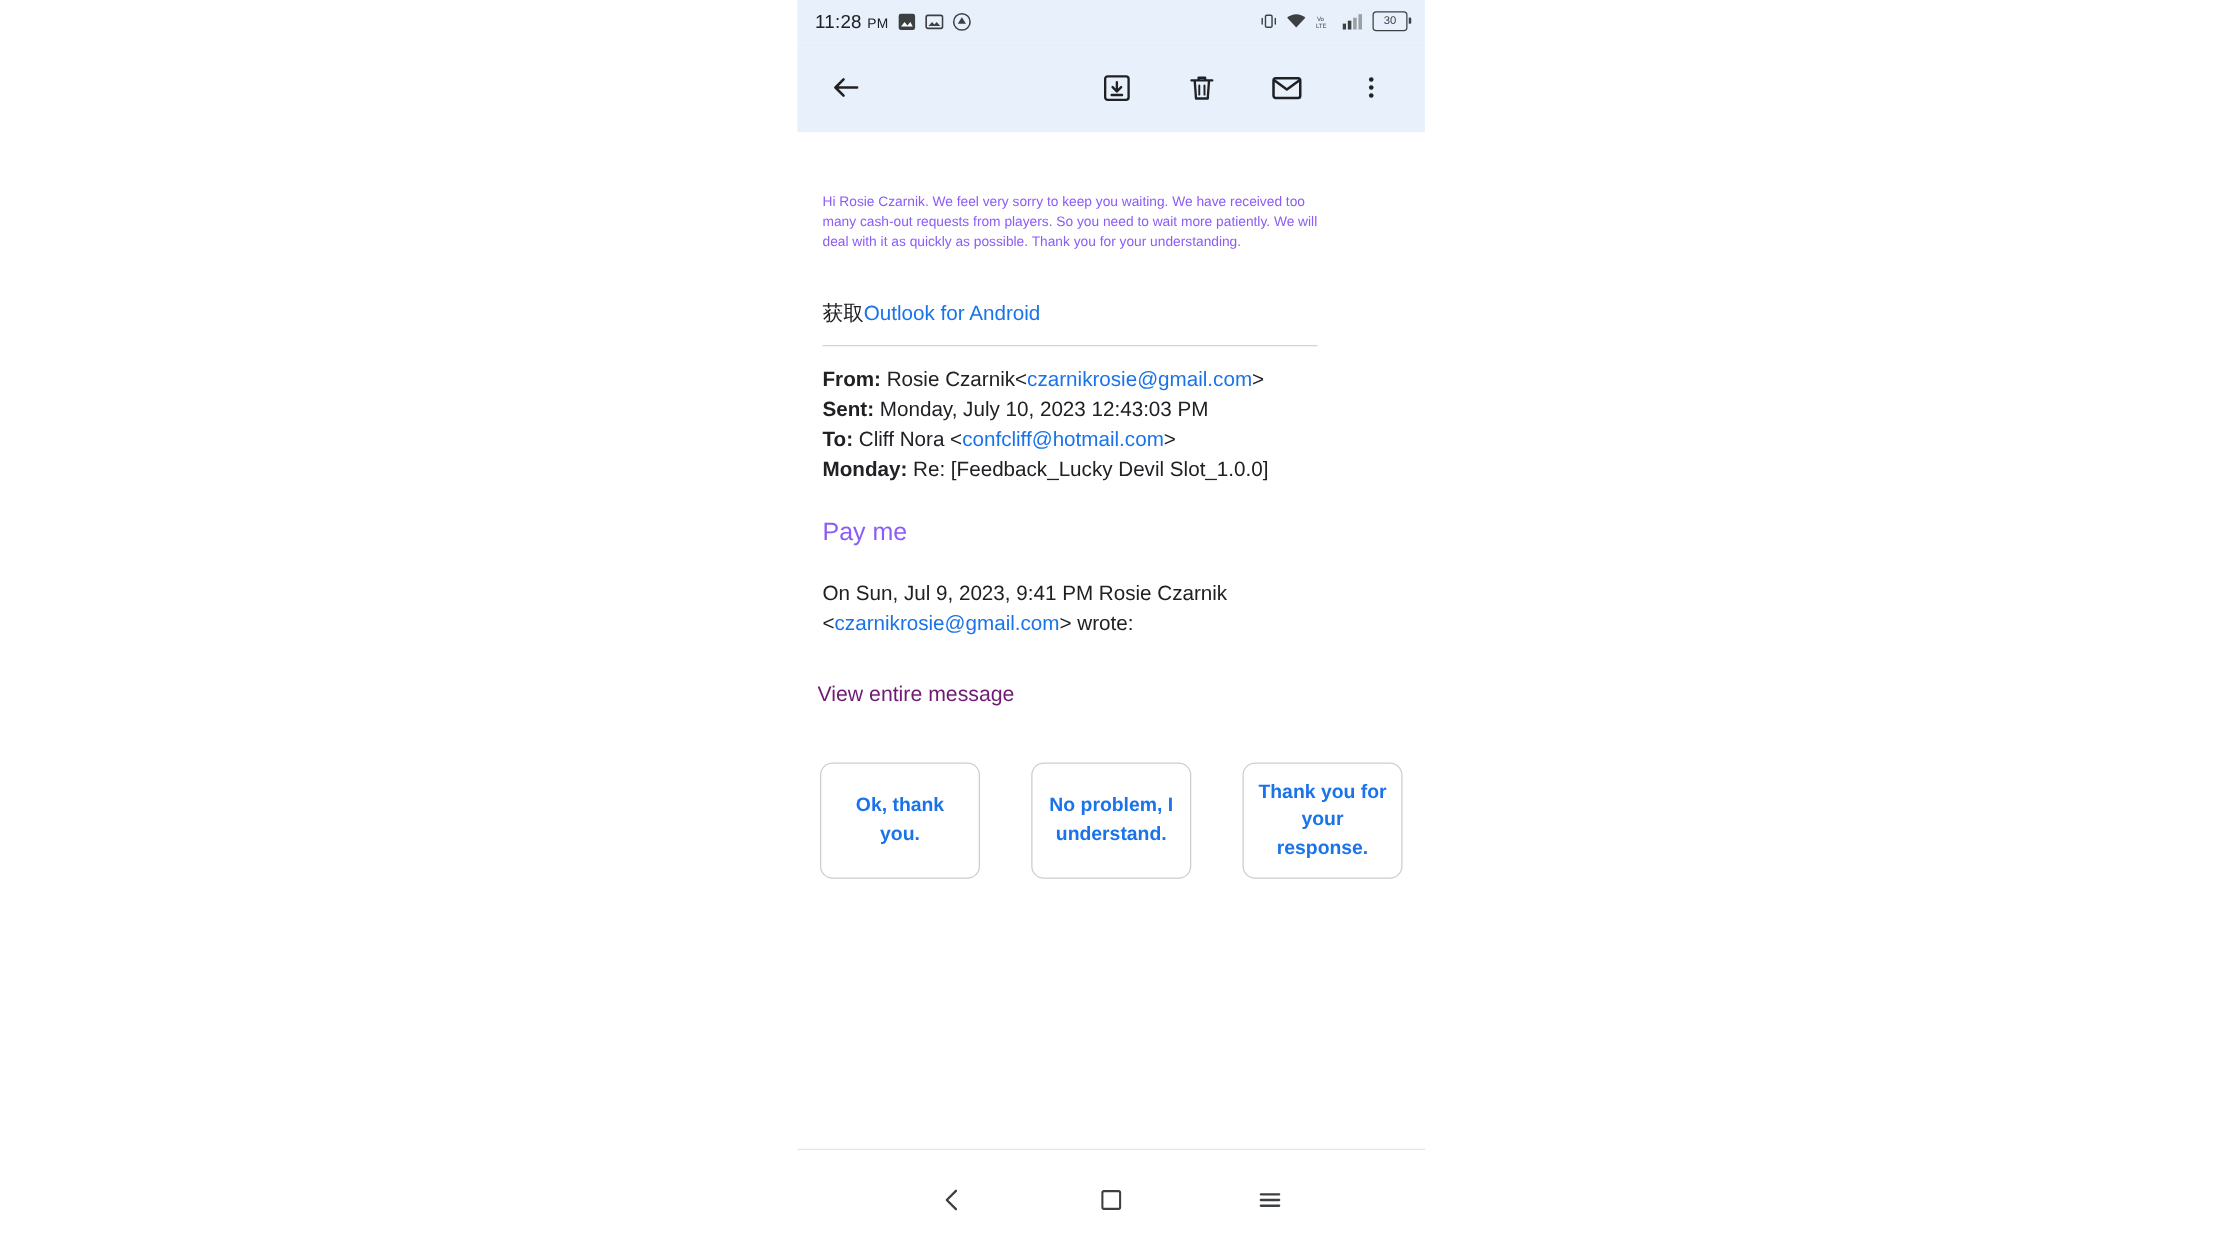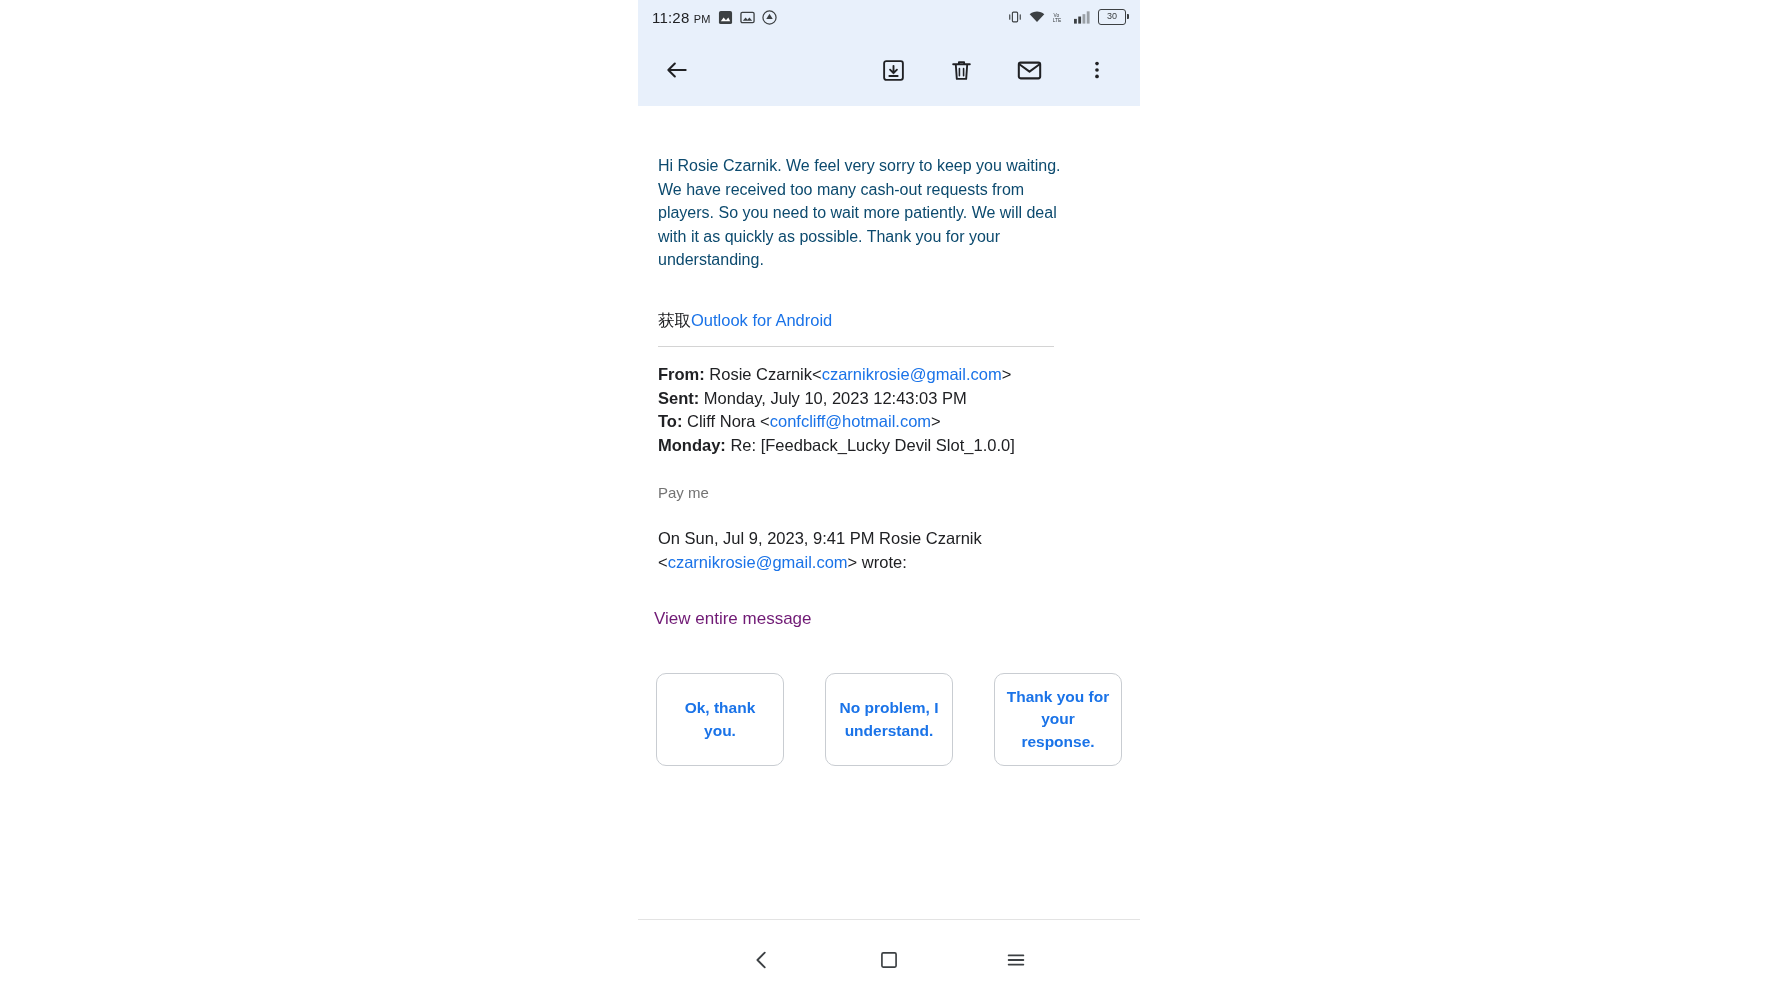--- a/index.html
+++ b/index.html
@@ -98,22 +98,22 @@
 
   
   .body-scroll {
     flex: 1;
     background: #ffffff;
     padding: 0 18px;
     box-sizing: border-box;
     overflow: hidden;
   }
   .msg-para {
-    color: #0c4a6e;
-    font-size: 16px;
+    color: #8b5cf6;
+    font-size: 11px;
     line-height: 1.47;
     margin: 48px 0 0 2px;
     max-width: 405px;
   }
   .get-outlook {
     margin: 38px 0 0 2px;
     font-size: 16.5px;
     color: #202124;
   }
   .get-outlook a { color: #1a73e8; text-decoration: none; }
@@ -130,22 +130,22 @@
     font-size: 16.5px;
     color: #202124;
     line-height: 1.45;
     max-width: 400px;
   }
   .hdr-block b { font-weight: 700; }
   .hdr-block a, .link { color: #1a73e8; text-decoration: none; }
 
   .pay-me {
     margin: 26px 0 0 2px;
-    font-size: 15px;
-    color: #737373;
+    font-size: 20px;
+    color: #8b5cf6;
   }
   .wrote-line {
     margin: 26px 0 0 2px;
     font-size: 16.5px;
     color: #202124;
     line-height: 1.45;
     max-width: 400px;
   }
 
   .quote {

